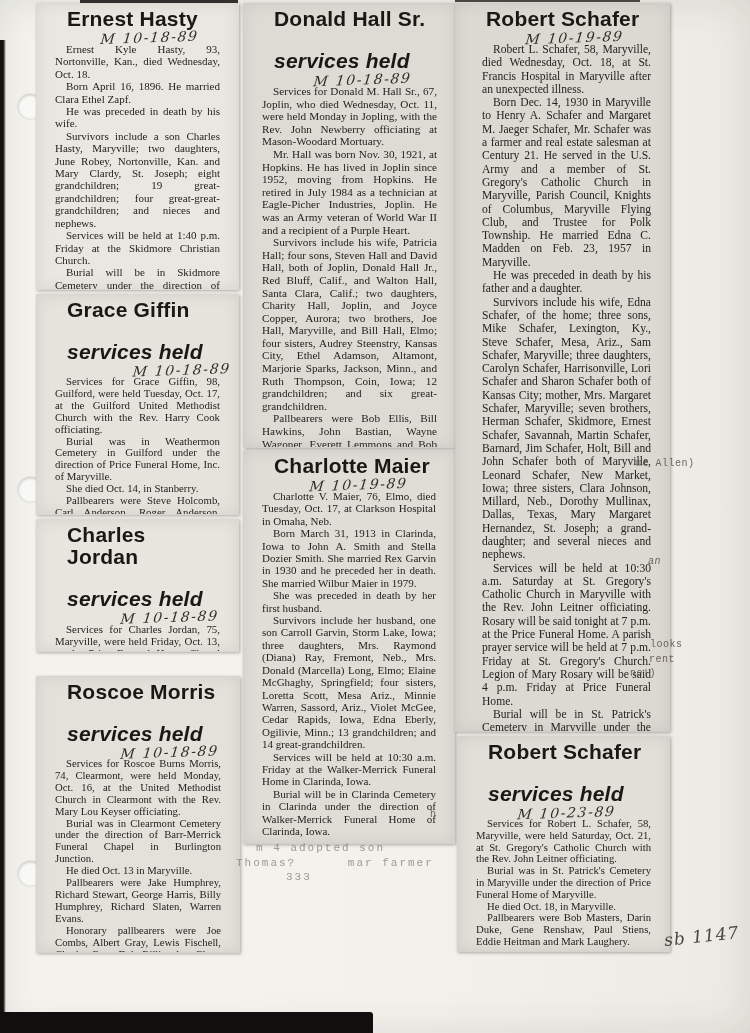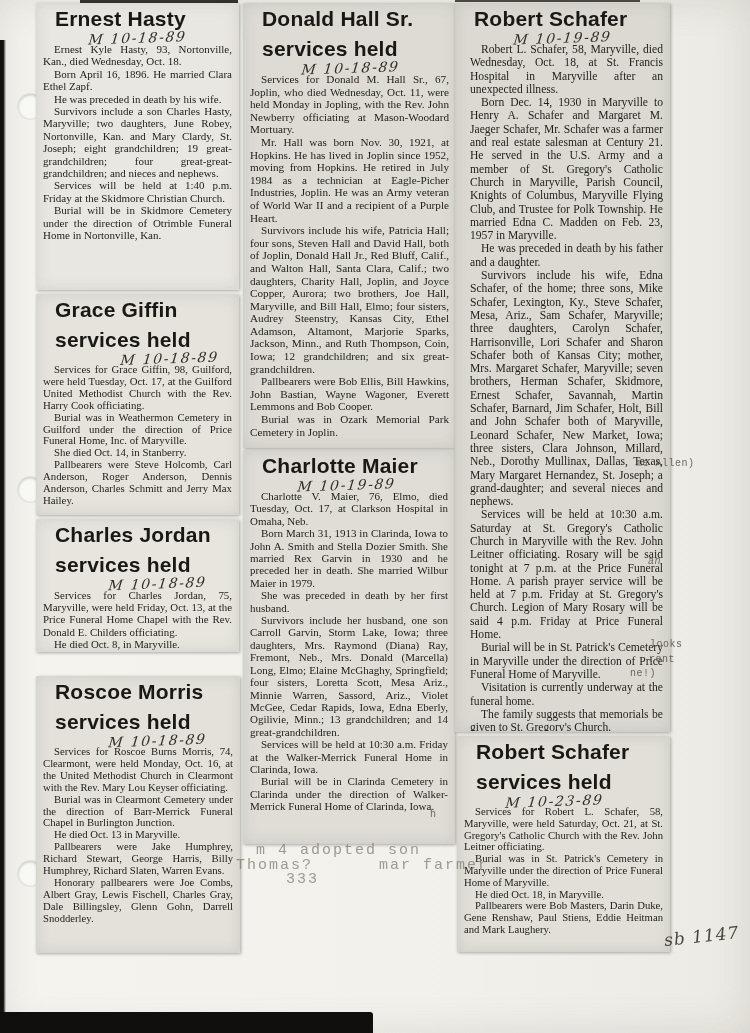--- a/index.html
+++ b/index.html
@@ -13,27 +13,27 @@
   .edge-left{position:absolute;left:0;top:40px;width:6px;height:993px;
     background:linear-gradient(to right,#14120f 0%,#14120f 55%,rgba(20,18,15,0) 100%);}
   .edge-bottom{position:absolute;left:0;top:1012px;width:373px;height:21px;background:#100f0d;border-top-right-radius:3px;}
   .edge-top-a{position:absolute;left:80px;top:0;width:158px;height:3px;background:#33312d;}
   .edge-top-b{position:absolute;left:455px;top:0;width:185px;height:2px;background:#4a4742;}
   
   .hole{position:absolute;width:25px;height:25px;border-radius:50%;background:#f8f8f5;
     box-shadow:inset 0 1px 3px rgba(0,0,0,.22),0 0 0 1px rgba(0,0,0,.06);}
   .h1{left:18px;top:94px;} .h2{left:18px;top:477px;} .h3{left:18px;top:861px;}
   
-  .clipping{position:absolute;box-sizing:border-box;padding:3px 6px 4px;overflow:hidden;
+  .clipping{position:absolute;box-sizing:border-box;padding:3px 18px 4px;overflow:hidden;
     box-shadow:1px 1px 3px rgba(0,0,0,.30),inset 0 0 14px rgba(115,110,98,.16);
     border:1px solid rgba(0,0,0,.05);}
   .clipping h2,.clipping h3{
     font-family:"Liberation Sans",sans-serif;font-weight:bold;font-size:21px;line-height:22px;
     margin:1px 0 0 12px;color:#1a1814;letter-spacing:.2px;}
-  .clipping h3{margin-top:8px;}
+  .clipping h3{margin-top:20px;font-style:italic;}
   .hw-date{font-family:"DejaVu Serif",serif;font-style:italic;font-size:14px;height:13px;
     color:#33302a;letter-spacing:1.6px;transform:skewX(-8deg) rotate(-2deg);
     margin:-1px 0 1px 46px;white-space:nowrap;}
   .clipping p{margin:0;text-align:justify;text-indent:11px;color:#25231f;font-size:11px;line-height:12.4px;}
   .c-hasty{left:36px;top:3px;width:203px;height:287px;background:#e9e7e1;}
   .c-giffin{left:36px;top:294px;width:203px;height:221px;background:#e5e3dc;}
   .c-jordan{left:36px;top:519px;width:203px;height:133px;background:#e7e5de;}
   .c-morris{left:36px;top:676px;width:204px;height:277px;background:#e3e1da;}
   .c-hall{left:243px;top:3px;width:213px;height:445px;background:#dddbd4;}
   .c-maier{left:243px;top:450px;width:212px;height:394px;background:#dfddd6;}
@@ -48,21 +48,21 @@
   .c-hasty .hw-date{margin-left:46px;}
   .c-giffin .hw-date{margin-left:78px;}
   .c-jordan .hw-date{margin-left:66px;}
   .c-morris .hw-date{margin-left:66px;}
   .c-hall .hw-date{margin-left:52px;}
   .c-maier .hw-date{margin-left:48px;}
   .c-schafer1 .hw-date{margin-left:52px;}
   .c-schafer2 .hw-date{margin-left:42px;}
   
   .typed-note,.margin-frag{position:absolute;font-family:"Liberation Mono",monospace;white-space:pre;}
-  .typed-note{font-size:15px;color:rgba(118,112,98,.68);letter-spacing:2px;}
+  .typed-note{font-size:11px;color:rgba(118,112,98,.68);letter-spacing:2px;}
   .tn1{left:256px;top:842px;} .tn2{left:236px;top:857px;} .tn3{left:286px;top:871px;}
   .margin-frag{font-size:10px;color:rgba(80,76,66,.82);letter-spacing:.5px;}
   .mf1{left:636px;top:458px;} .mf2{left:648px;top:556px;font-style:italic;} .mf3{left:650px;top:639px;}
   .mf4{left:649px;top:654px;} .mf5{left:630px;top:668px;} .mf6{left:430px;top:809px;color:rgba(60,56,48,.7);}
   
   .bottom-label{position:absolute;left:664px;top:926px;font-family:"DejaVu Serif",serif;
     font-style:italic;font-size:17px;color:#4a463e;letter-spacing:1px;transform:rotate(-6deg);}
 </style>
 </head>
 <body>

